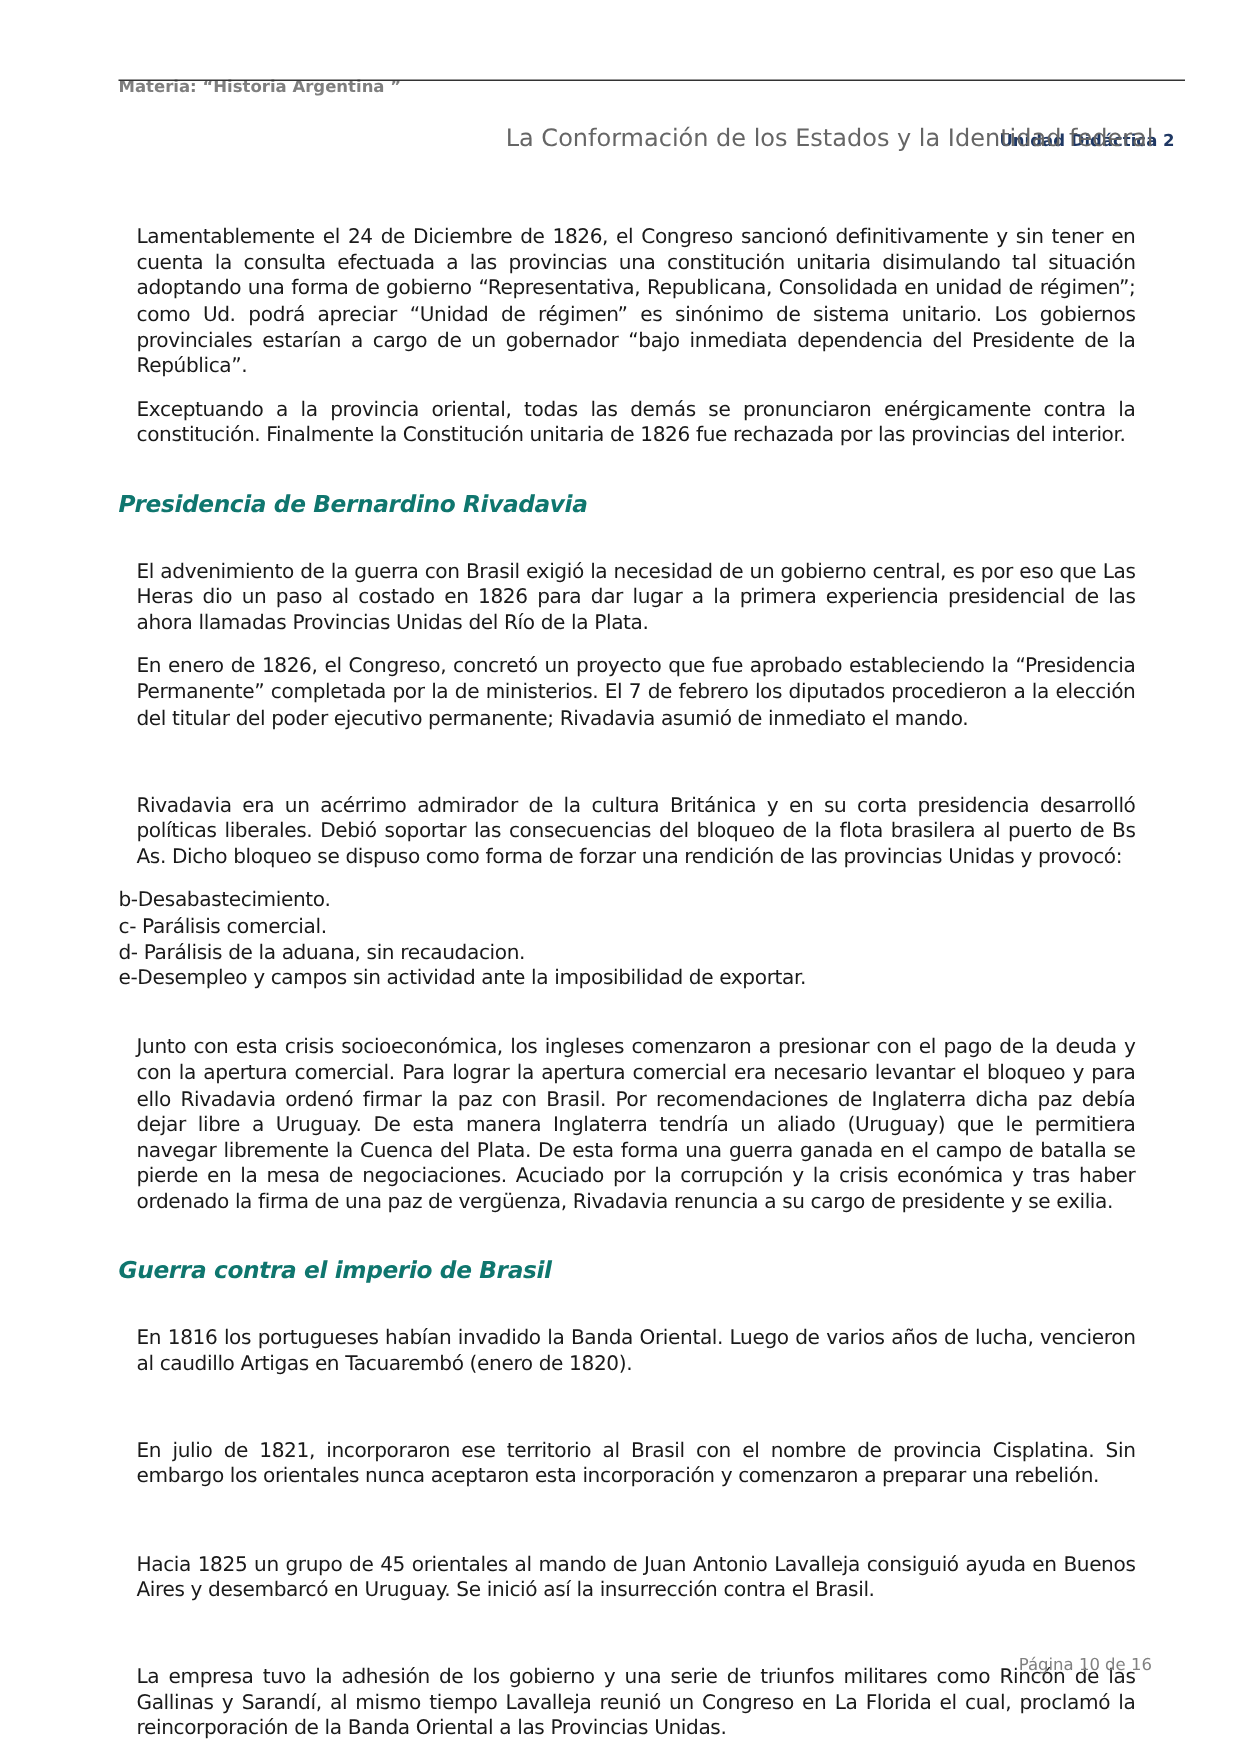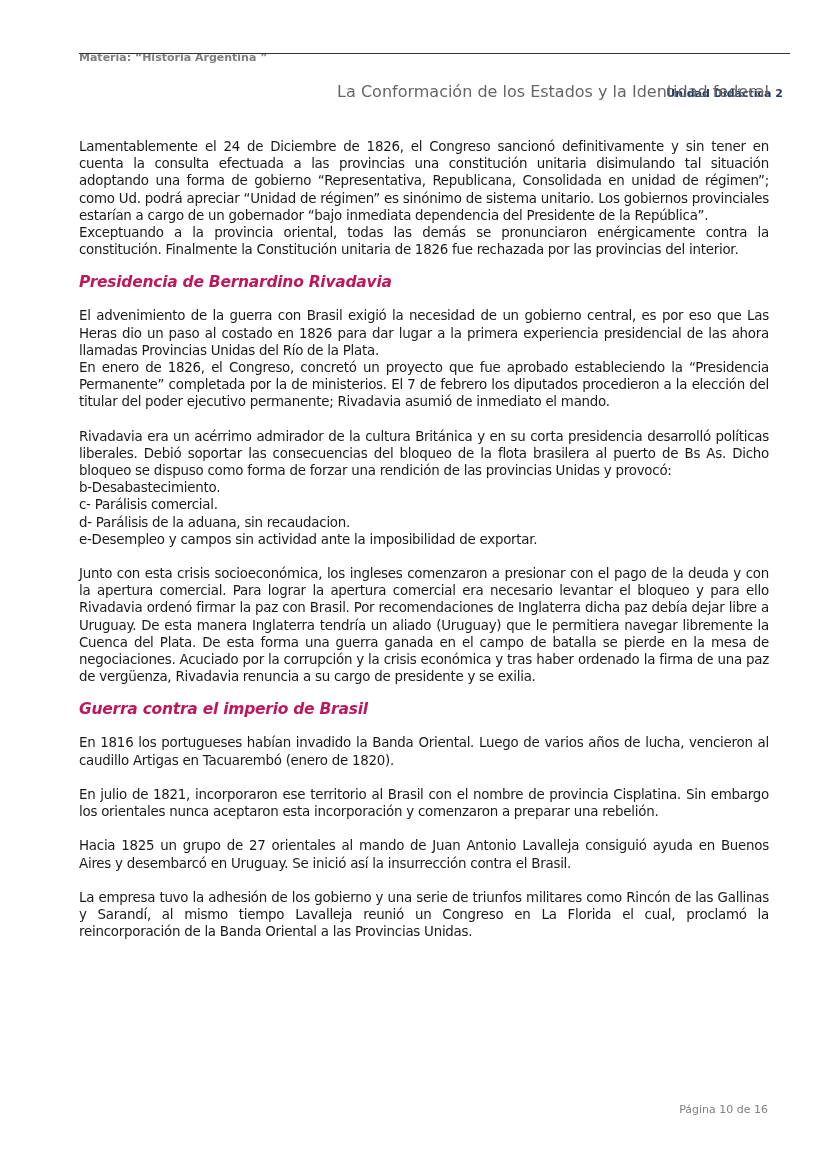--- a/index.html
+++ b/index.html
@@ -26,24 +26,24 @@
     .header-subtitle {
       position: absolute; right: 59px; top: 69px;
       font-size: 16px; color: #666666; margin-top: 13px;
     }
     .content {
       position: absolute; left: 79px; top: 138px; width: 690px;
       font-size: 13.4px; line-height: 17.2px; text-align: justify;
       font-family: "DejaVu Sans", sans-serif;
       letter-spacing: -0.25px;
     }
-    .content p { margin: 0; }
+    .content p { margin: 12px; }
     .gap { height: 17px; }
     .section-title {
-      font-size: 15.5px; font-weight: bold; font-style: italic; color: #be185d;
+      font-size: 15.5px; font-weight: bold; font-style: italic; color: #0f766e;
       margin: 0; line-height: 20px; text-align: left;
     }
     .list-item { text-align: left; }
     .footer {
       position: absolute; right: 60px; top: 1103px;
       font-size: 11px; color: #808080;
     }
   </style>
 </head>
 <body>
@@ -75,18 +75,18 @@
   <div class="gap"></div>
   <p>Junto con esta crisis socioeconómica, los ingleses comenzaron a presionar con el pago de la deuda y con la apertura comercial. Para lograr la apertura comercial era necesario levantar el bloqueo y para ello Rivadavia ordenó firmar la paz con Brasil. Por recomendaciones de Inglaterra dicha paz debía dejar libre a Uruguay. De esta manera Inglaterra tendría un aliado (Uruguay) que le permitiera navegar libremente la Cuenca del Plata. De esta forma una guerra ganada en el campo de batalla se pierde en la mesa de negociaciones. Acuciado por la corrupción y la crisis económica y tras haber ordenado la firma de una paz de vergüenza, Rivadavia renuncia a su cargo de presidente y se exilia.</p>
   <div class="gap" style="height:14px"></div>
 
   <h2 class="section-title">Guerra contra el imperio de Brasil</h2>
   <div class="gap" style="height:15px"></div>
   <p>En 1816 los portugueses habían invadido la Banda Oriental. Luego de varios años de lucha, vencieron al caudillo Artigas en Tacuarembó (enero de 1820).</p>
   <div class="gap"></div>
   <p>En julio de 1821, incorporaron ese territorio al Brasil con el nombre de provincia Cisplatina. Sin embargo los orientales nunca aceptaron esta incorporación y comenzaron a preparar una rebelión.</p>
   <div class="gap"></div>
-  <p>Hacia 1825 un grupo de 27 orientales al mando de Juan Antonio Lavalleja consiguió ayuda en Buenos Aires y desembarcó en Uruguay. Se inició así la insurrección contra el Brasil.</p>
+  <p>Hacia 1825 un grupo de 45 orientales al mando de Juan Antonio Lavalleja consiguió ayuda en Buenos Aires y desembarcó en Uruguay. Se inició así la insurrección contra el Brasil.</p>
   <div class="gap"></div>
   <p>La empresa tuvo la adhesión de los gobierno y una serie de triunfos militares como Rincón de las Gallinas y Sarandí, al mismo tiempo Lavalleja reunió un Congreso en La Florida el cual, proclamó la reincorporación de la Banda Oriental a las Provincias Unidas.</p>
 </div>
 
 <div class="footer">Página 10 de 16</div>
 
 </body></html>

